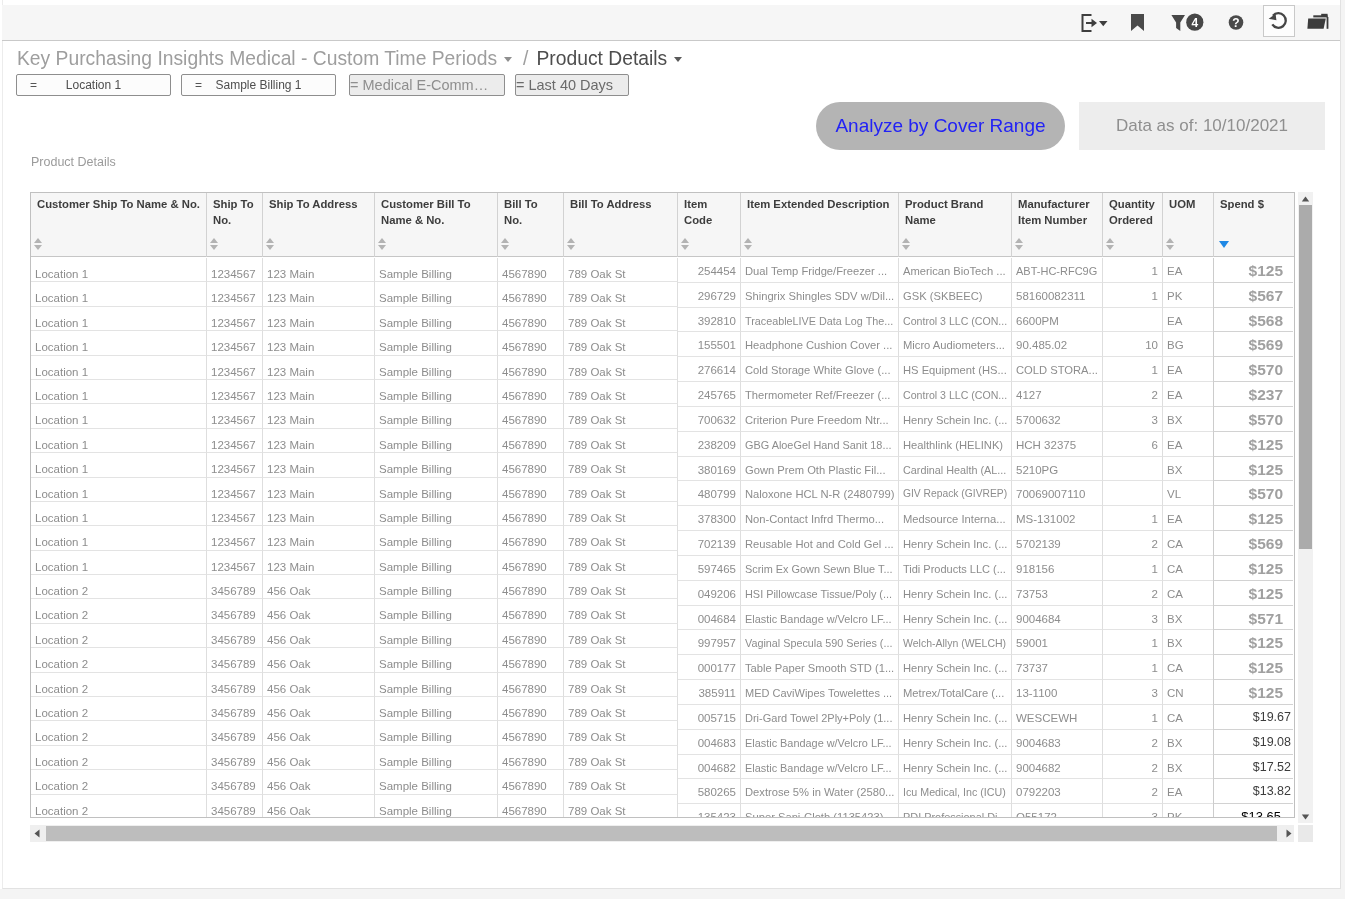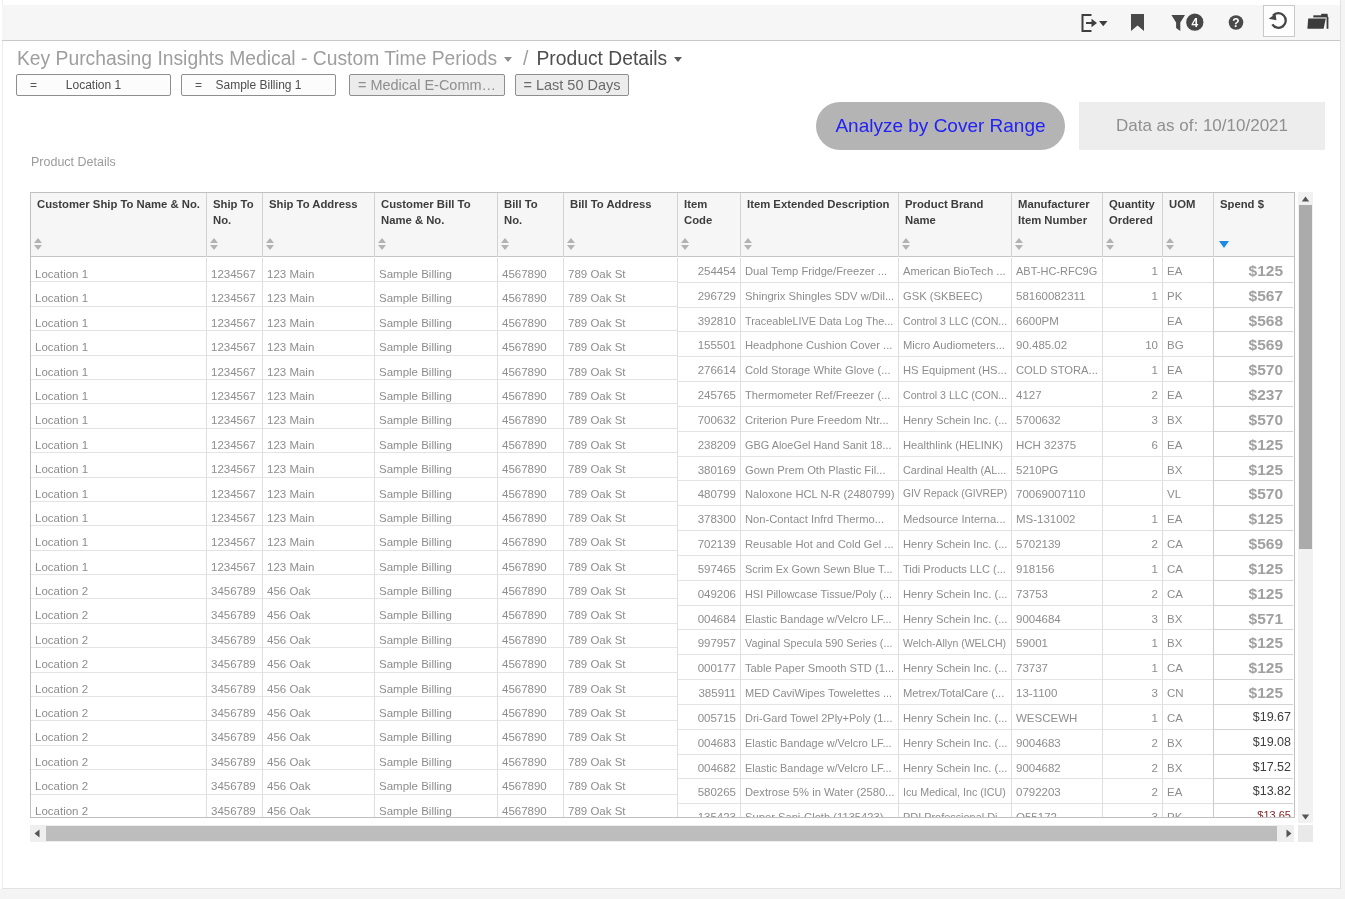--- a/index.html
+++ b/index.html
@@ -6,21 +6,21 @@
 .outer-r{position:absolute;left:1341px;top:0;width:4px;height:899px;background:#f4f4f4}
 .outer-b{position:absolute;left:0;top:889px;width:1345px;height:10px;background:#f4f4f4}
 .toolbar{position:absolute;left:2px;top:5px;width:1338px;height:36px;background:#f6f6f6;border-bottom:1px solid #c9c9c9}
 .ic{position:absolute;color:#3e3e3e}
 .title{position:absolute;left:17px;top:48px;font-size:19.3px;color:#9e9e9e;white-space:nowrap}
 .title b{color:#4d4d4d;font-weight:400}
 .caret{display:inline-block;width:0;height:0;border-left:4.5px solid transparent;border-right:4.5px solid transparent;border-top:5px solid #8f8f8f;vertical-align:3px;margin-left:7px}
 .caret.dk{border-top-color:#5a5a5a}
 .chip{position:absolute;top:74px;height:22px;border:1px solid #8e8e8e;border-radius:2px;background:#fcfcfc;font-size:12px;color:#4e4e4e;line-height:20px;text-align:center}
 .chip .eq{position:absolute;left:13px;top:0;color:#555}
-.chip2{position:absolute;top:74px;height:22px;border:1px solid #8e8e8e;border-radius:2px;background:#ececec;font-size:14.5px;color:#8e8e8e;line-height:20px;text-align:center}
+.chip2{position:absolute;top:74px;height:22px;border:1px solid #8e8e8e;border-radius:2px;background:#ececec;font-size:14.5px;color:#8e8e8e;line-height:20px;}
 .btn{position:absolute;left:816px;top:102px;width:249px;height:48px;background:#b4b4b4;border-radius:24px;color:#2222f5;font-size:19px;line-height:48px;text-align:center}
 .dataof{position:absolute;left:1079px;top:102px;width:246px;height:48px;background:#ededed;color:#8f8f8f;font-size:17px;line-height:48px;text-align:center}
 .pdlabel{position:absolute;left:31px;top:155px;font-size:12.5px;color:#9b9b9b}
 .tbl{position:absolute;left:30px;top:192px;width:1265px;height:626px;border:1px solid #c0c0c0;background:#fff}
 .hdr{position:absolute;left:0;top:0;width:1263px;height:64px;background:#f6f6f6;border-bottom:1px solid #c6c6c6;white-space:nowrap;font-size:0}
 .hc{display:inline-block;vertical-align:top;height:64px;border-right:1px solid #d2d2d2;padding:4px 6px 0;position:relative;font-size:11.3px;font-weight:bold;color:#3d3d3d;line-height:15.5px;white-space:normal}
 .hc:last-child{border-right:none}
 .sort{position:absolute;left:3px;bottom:7px;width:9px}
 .sort i{display:block;width:0;height:0;border-left:4.5px solid transparent;border-right:4.5px solid transparent}
 .sort .u{border-bottom:5px solid #b3b3b3;margin-bottom:2px}
@@ -32,21 +32,21 @@
 .rowR{height:24.83px;white-space:nowrap;font-size:0}
 .c{display:inline-block;vertical-align:top;border-right:1px solid #dedede;border-bottom:1px solid #e3e3e3;padding:10px 4px 0;font-size:11.5px;color:#8d8d8d;overflow:hidden;white-space:nowrap}
 .rowL .c{height:24.4px}
 .rowR .c{height:24.83px;padding-top:7px}
 .rowR .c:last-child{border-right:none}
 .c.fs{font-size:11.2px}
 .c.r{text-align:right}
 .c.sp{border-left:1px solid #cccccc;border-bottom:1px solid #d2d2d2;margin-left:-1px;position:relative}
 .spg{position:absolute;right:10px;top:4px;font-size:15.5px;font-weight:bold;color:#a0a0a0}
 .spd{position:absolute;right:2px;top:5px;font-size:12.5px;color:#3d3d3d}
-.spf{position:absolute;right:2px;top:5px;font-size:11px;color:#7f1d1d}
+.spf{position:absolute;right:12px;top:5px;font-size:13px;color:#000000}
 .vsb{position:absolute;left:1298px;top:192px;width:15px;height:631px;background:#f1f1f1}
 .vsb .th{position:absolute;left:1px;top:13px;width:13px;height:344px;background:#ababab}
 .hsb{position:absolute;left:30px;top:825px;width:1264px;height:17px;background:#efefef}
 .hsb .th{position:absolute;left:16px;top:1px;width:1261px;height:15px;background:#bdbdbd}
 .sbar{position:absolute}
 .corner{position:absolute;left:1298px;top:825px;width:15px;height:17px;background:#e9e9e9}
 </style></head><body>
 <div class="frame"></div>
 <div class="outer-r"></div>
 <div class="outer-b"></div>
@@ -73,21 +73,21 @@
 <svg class="ic" style="left:1302px;top:5px" width="28" height="26" viewBox="0 0 28 26">
 <path d="M11.3 10.3 H25.6 V12.4 H11.3 Z" fill="#3c3c3c"></path>
 <path d="M19.2 8.8 H25.6 V12 H19.2 Z" fill="#3c3c3c"></path>
 <path d="M24.6 12 H26.4 V23.8 H24.6 Z" fill="#3c3c3c"></path>
 <path d="M6.2 13.4 L23.8 13.4 L21.6 23.8 L5.4 23.8 Z" fill="#3c3c3c"></path>
 </svg>
 <div class="title">Key Purchasing Insights Medical - Custom Time Periods<span class="caret"></span><span style="margin-left:11px">/</span><b style="margin-left:8px">Product Details</b><span class="caret dk"></span></div>
 <div class="chip" style="left:16px;width:155px"><span class="eq">=</span>Location 1</div>
 <div class="chip" style="left:181px;width:155px"><span class="eq">=</span>Sample Billing 1</div>
 <div class="chip2" style="left:349px;width:156px">= Medical E-Comm…</div>
-<div class="chip2" style="left:515px;width:114px;color:#6a6a6a">= Last 50 Days</div>
+<div class="chip2" style="left:515px;width:114px;color:#6a6a6a">= Last 40 Days</div>
 <div class="btn">Analyze by Cover Range</div>
 <div class="dataof">Data as of: 10/10/2021</div>
 <div class="pdlabel">Product Details</div>
 <div class="tbl">
 <div class="hdr"><div class="hc" style="width:176px">Customer Ship To Name &amp; No.<span class="sort">
           <i class="u"></i>
           <i class="dn"></i>
         </span></div><div class="hc" style="width:56px">Ship To No.<span class="sort">
           <i class="u"></i>
           <i class="dn"></i>

